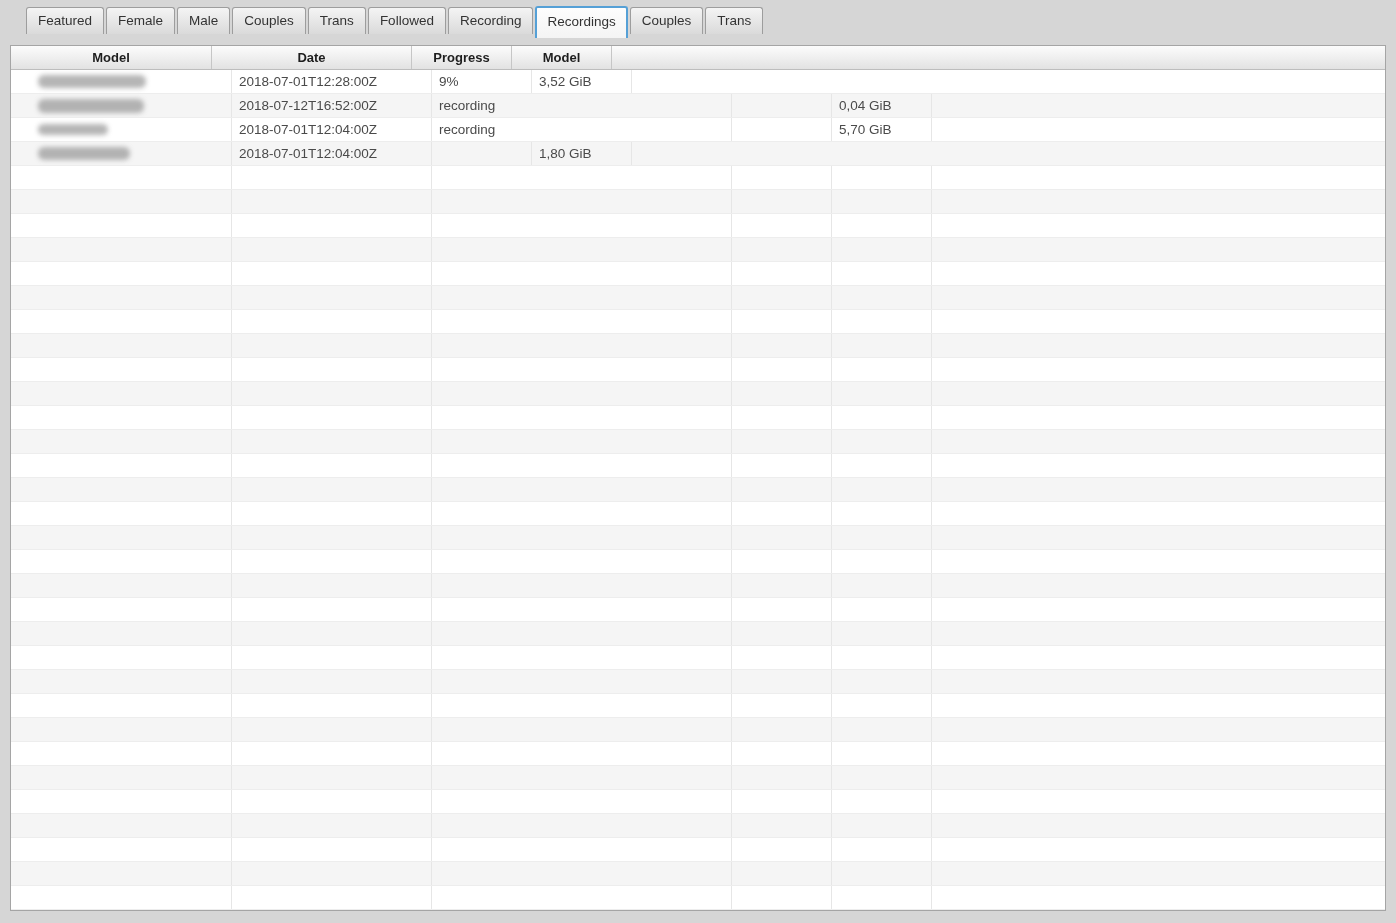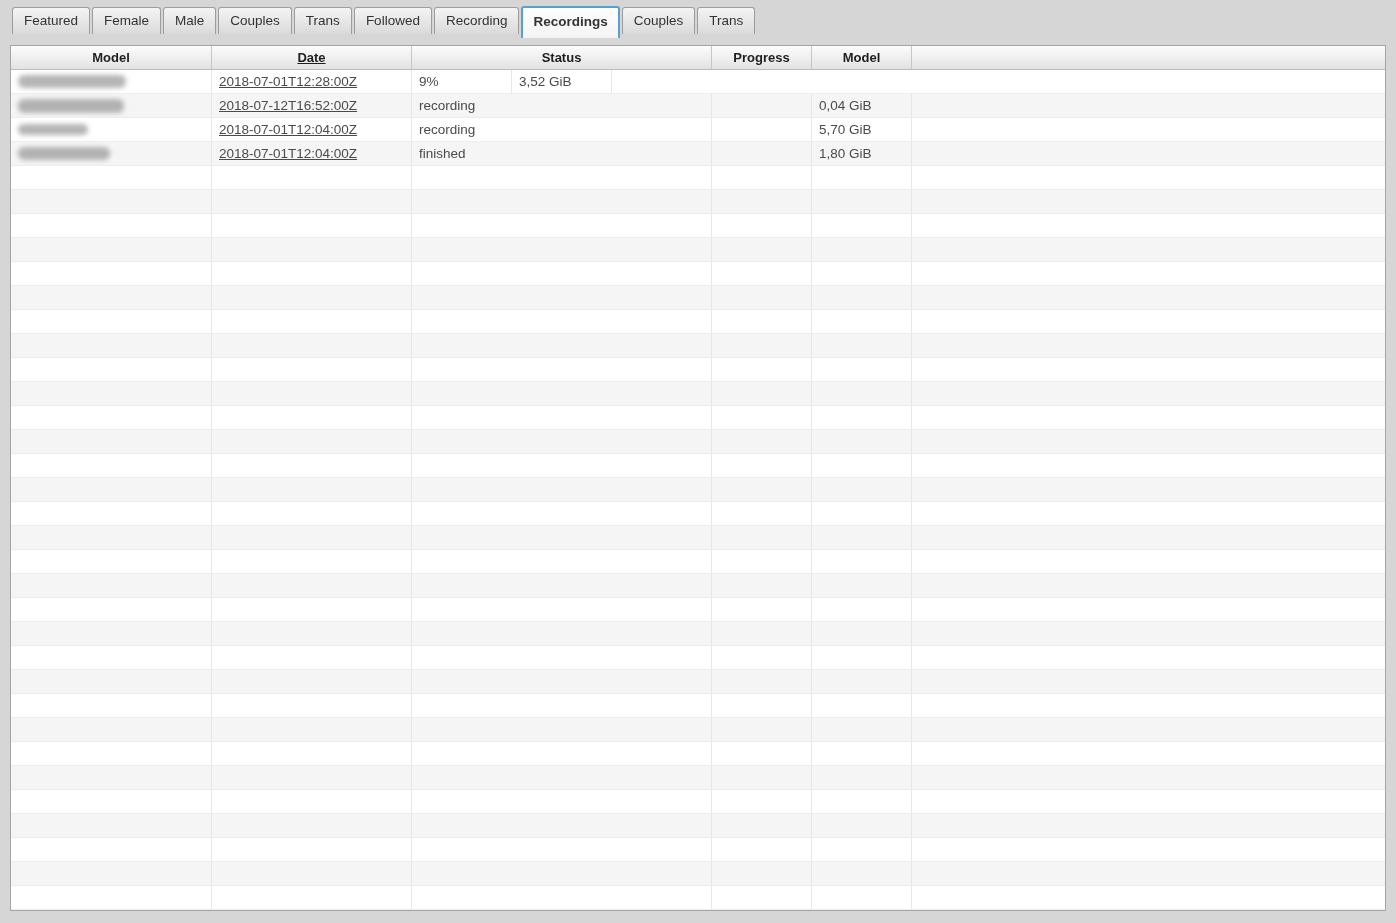--- a/index.html
+++ b/index.html
@@ -7,36 +7,36 @@
   body {
     width:1396px; height:923px; overflow:hidden;
     background: var(--window-bg, #d6d6d6);
     font-family: "Liberation Sans", "DejaVu Sans", sans-serif;
     font-size:13.5px; color:#3a3a3a;
   }
 
   
   .tabbar {
     display:flex; align-items:flex-end;
-    padding:5px 0 0 12px; height:34px; position:relative;
+    padding:5px 0 0 26px; height:34px; position:relative;
   }
   .tab {
     background: linear-gradient(#f4f4f4, #dadada);
     border:1px solid #9d9d9d; border-bottom:none;
     border-radius:3px 3px 0 0;
     padding:5px 11px 6px 11px;
     margin-right:2px;
     color:#333; white-space:nowrap; cursor:default;
   }
   .tab.active {
     background: linear-gradient(#fdfdfd, #f4f4f4);
     border:2px solid var(--accent, #55a0d6); border-bottom:none;
     padding:6px 10px 9px 10px;
     margin-bottom:-4px;
-    position:relative; z-index:2;font-weight:bold;
+    position:relative; z-index:2;
   }
 
   
   .table-frame {
     margin:11px 10px 0 10px;
     width:1376px; height:866px;
     border:1px solid #a5a5a5;
     background:#0c4a6e;
     display:flex; flex-direction:column;
   }
@@ -51,33 +51,34 @@
     border-right:1px solid #c6c6c6;
     overflow:hidden;
   }
   .header-cell:last-child { border-right:none; }
 
   .table-body { flex:1; display:flex; flex-direction:column; }
   .row {
     display:flex; height:24px; flex:none;
     background:#ffffff;
     border-bottom:1px solid #ededed;
+    padding-left:20px;
   }
   .row.striped { background: var(--stripe, #f5f5f5); }
   .cell {
     display:flex; align-items:center;
     padding:0 7px;
     border-right:1px solid #e6e6e6;
     overflow:hidden; white-space:nowrap;
     color:#4a4a4a;
   }
   .cell:last-child { border-right:none; }
 
   .col-0 { width:201px; }
-  .col-1 { width:200px;text-decoration:underline; }
+  .col-1 { width:200px; }
   .col-2 { width:300px; }
   .col-3 { width:100px; }
   .col-4 { width:100px; }
   .col-5 { flex:1; }
 
   
   .blob {
     background:#969696;
     border-radius:6px;
     filter: blur(2.5px);
@@ -101,23 +102,20 @@
       <div class="tab"><span>Trans</span></div>
     </div>
   <div class="table-frame">
     <div class="header-row" id="header-row">
         <div class="header-cell col-0">
           <span>Model</span>
         </div>
         <div class="header-cell col-1">
           <span>Date</span>
         </div>
-        <div class="header-cell col-2">
-          <span>Status</span>
-        </div>
         <div class="header-cell col-3">
           <span>Progress</span>
         </div>
         <div class="header-cell col-4">
           <span>Model</span>
         </div>
         <div class="header-cell col-5">
           <span></span>
         </div>
       </div>
@@ -172,23 +170,20 @@
             <span>5,70 GiB</span>
           </div>
           <div class="cell col-5"></div>
         </div>
         <div class="row striped">
           <div class="cell col-0">
             <div class="blob" style="width: 92px; height: 13px;"></div>
           </div>
           <div class="cell col-1">
             <span>2018-07-01T12:04:00Z</span>
-          </div>
-          <div class="cell col-2">
-            <span>finished</span>
           </div>
           <div class="cell col-3">
             <span></span>
           </div>
           <div class="cell col-4">
             <span>1,80 GiB</span>
           </div>
           <div class="cell col-5"></div>
         </div>
         <div class="row">

